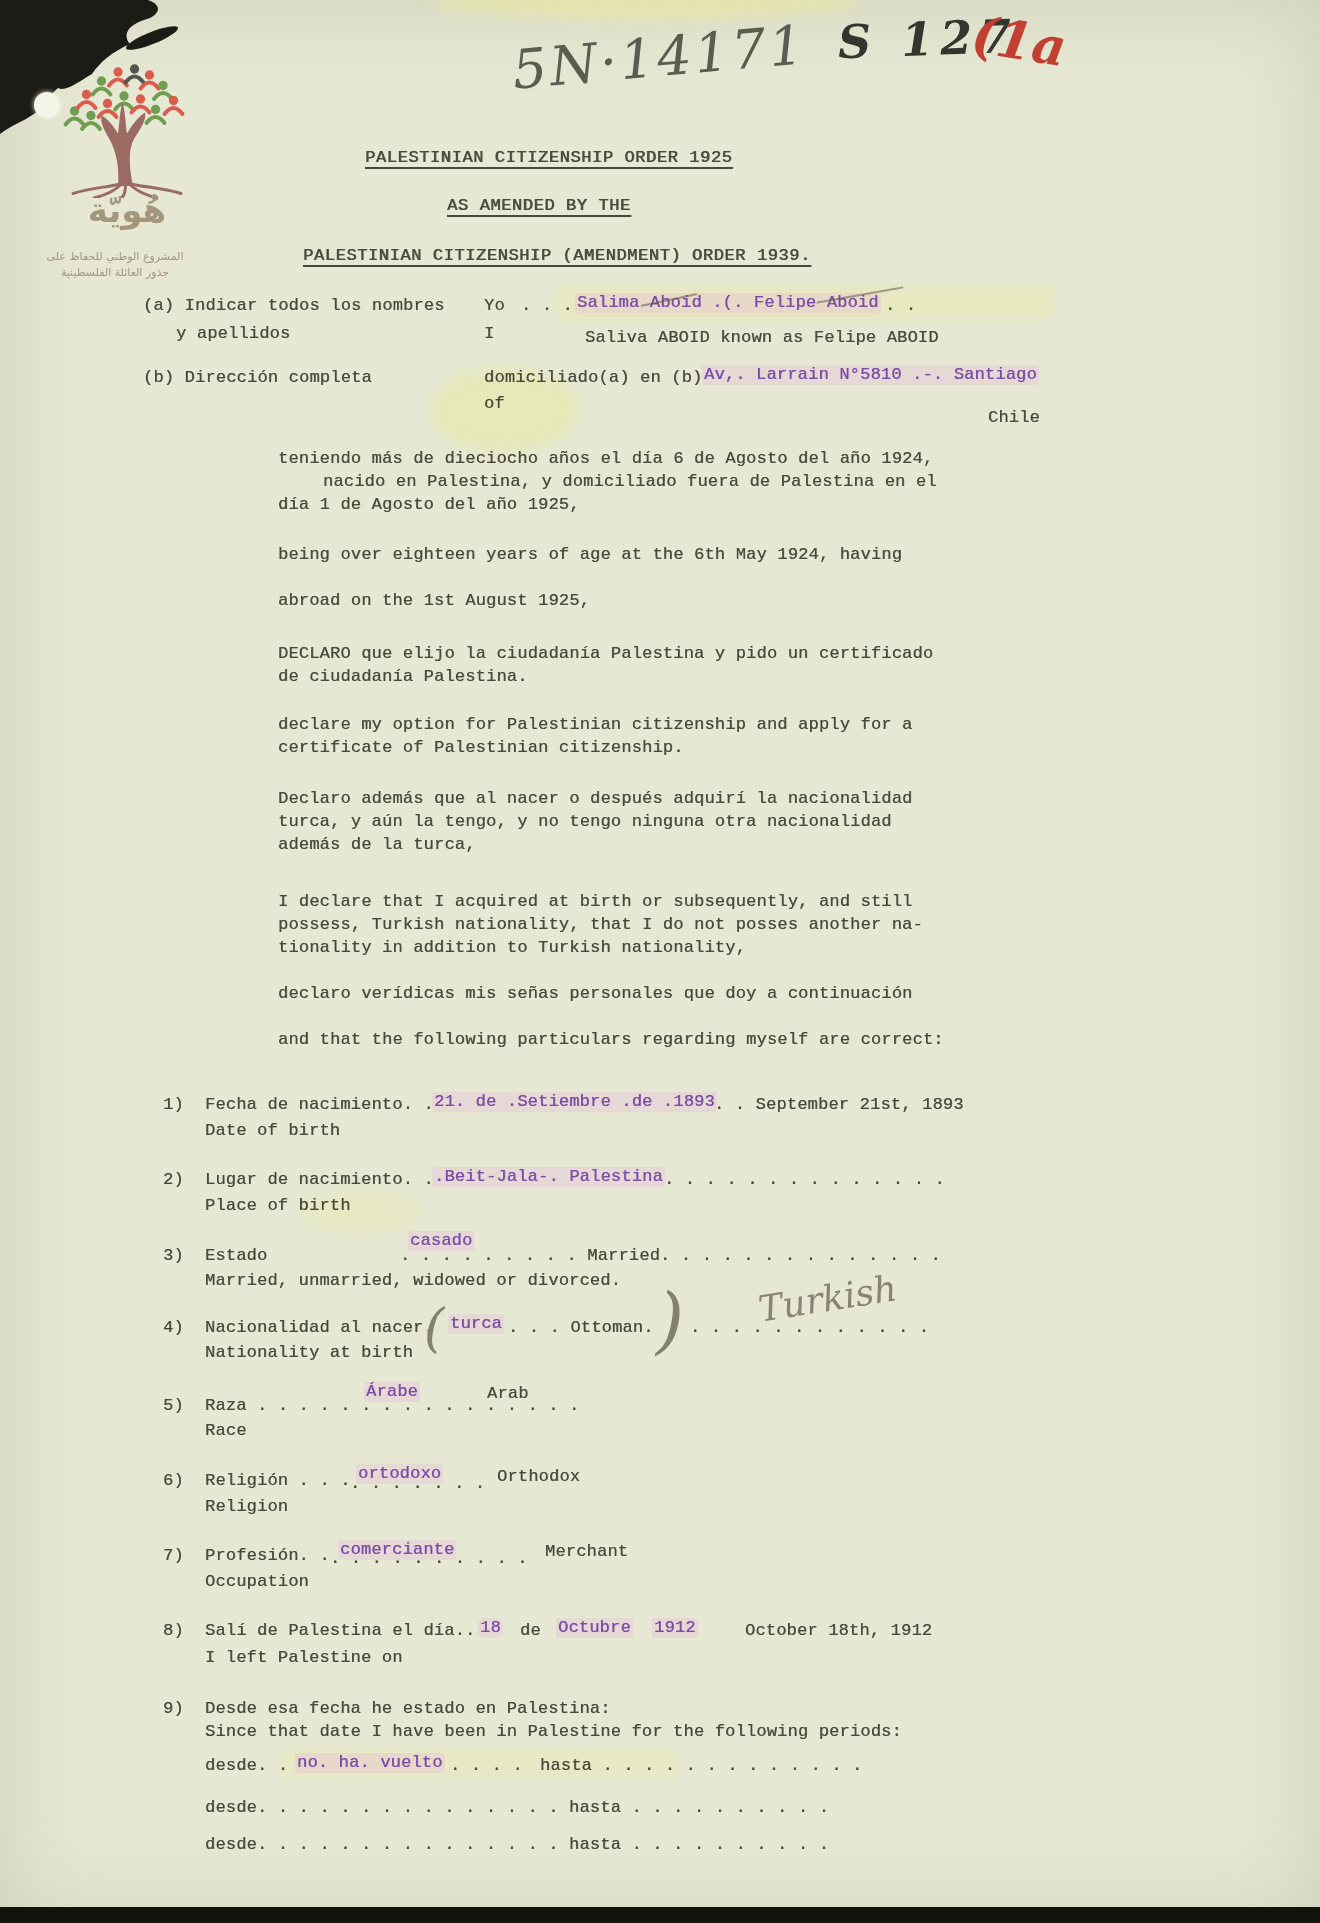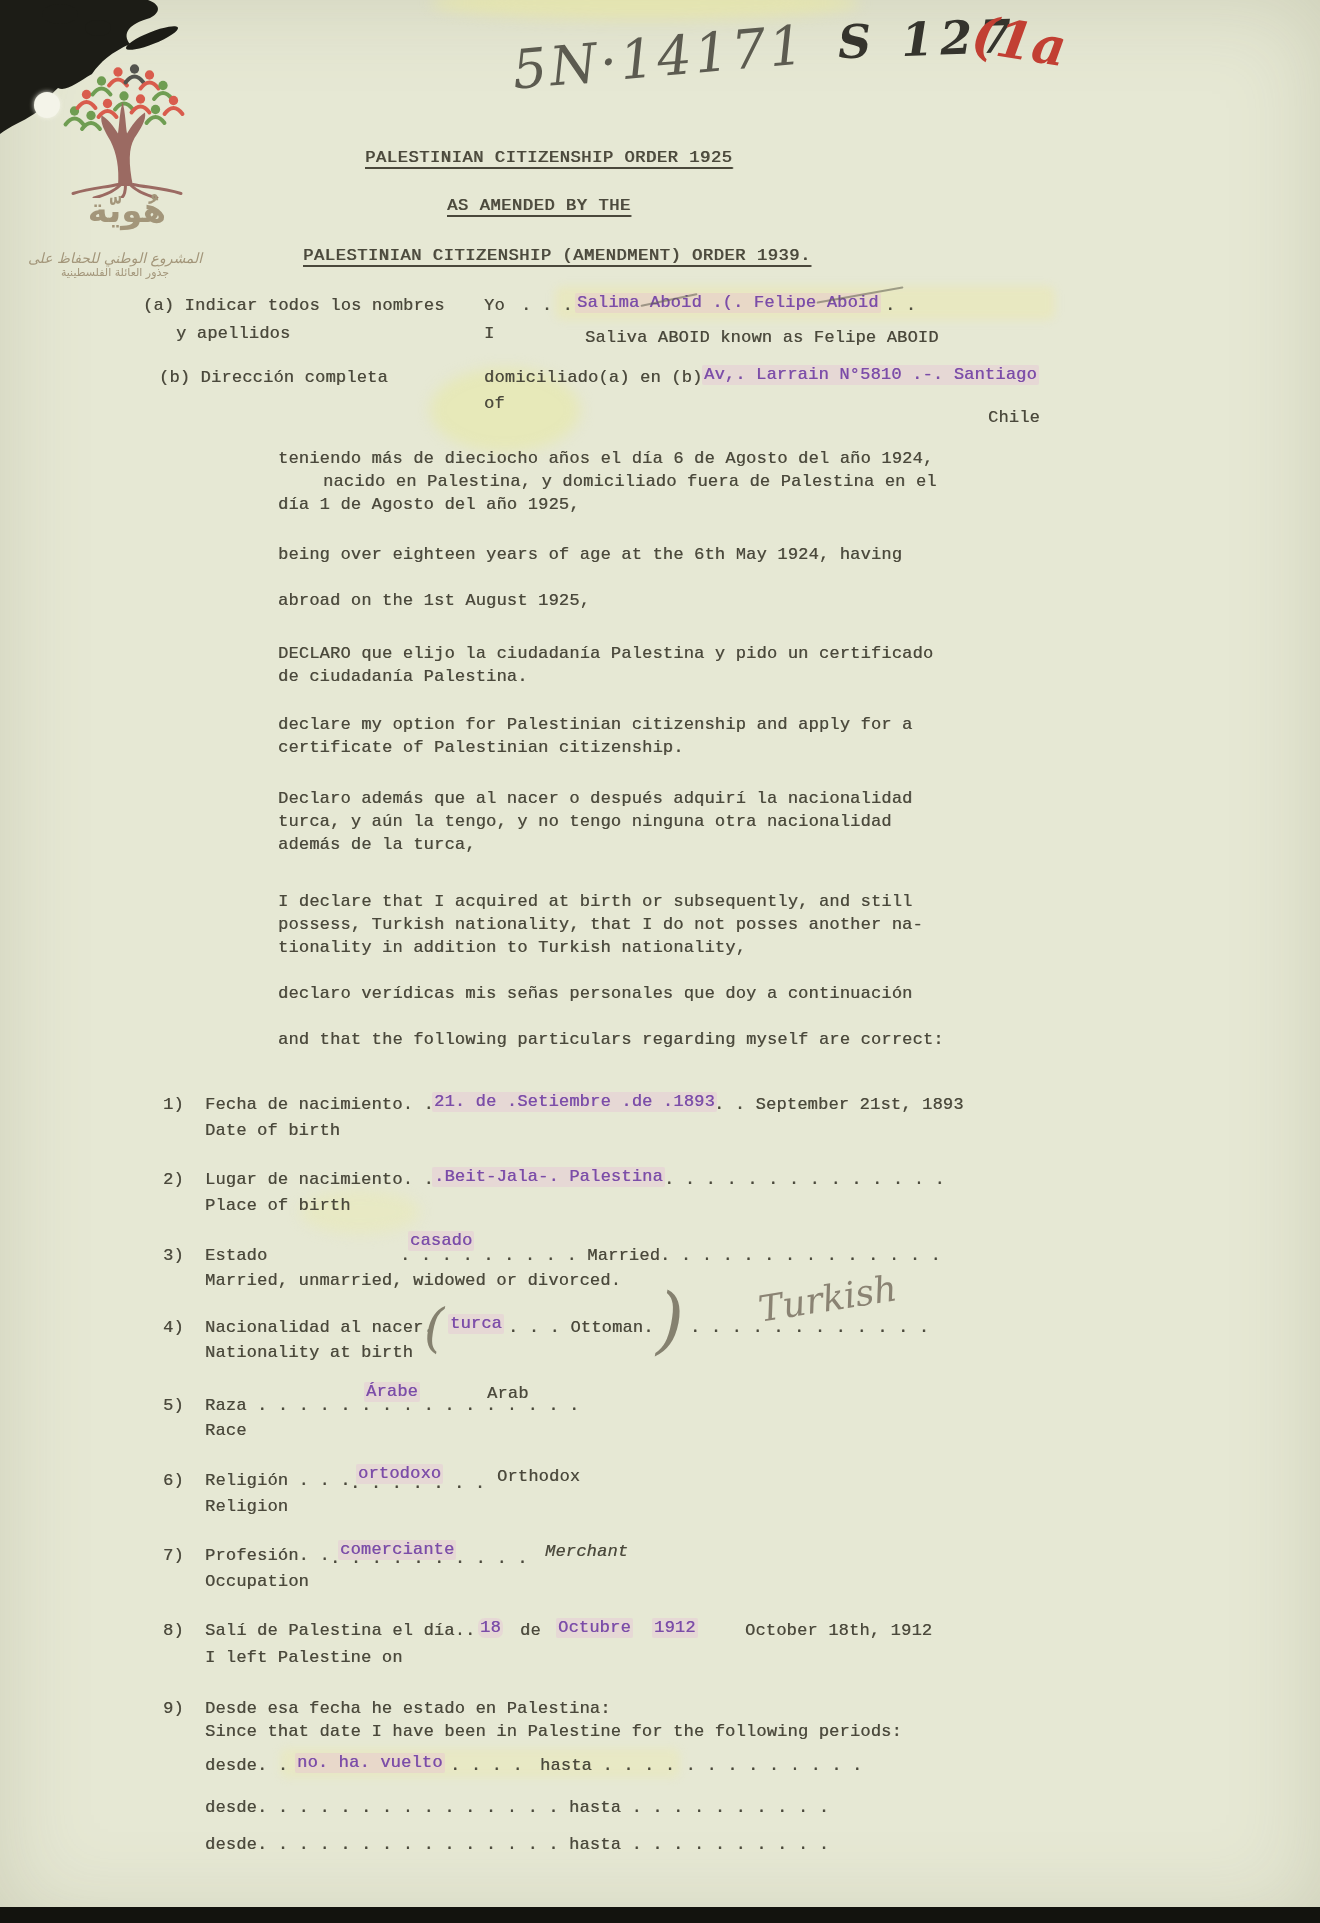--- a/index.html
+++ b/index.html
@@ -106,21 +106,21 @@
       <g stroke="#9b6a62" stroke-width="2">
         <path d="M44 91 C36 93 26 93 14 97"></path>
         <path d="M54 91 C63 93 73 93 86 97"></path>
         <path d="M46 91 C42 95 36 98 28 100"></path>
         <path d="M52 91 C56 95 62 98 70 100"></path>
         <path d="M49 91 C49 95 48 99 46 100"></path>
       </g>
     </g>
   </svg>
   <div class="arabic" style="left:52px;top:190px;width:150px;font-size:34px;font-weight:bold;">هُويّة</div>
-  <div class="arabic" style="left:20px;top:250px;width:190px;font-size:14px;font-style:italic;">المشروع الوطني للحفاظ على</div>
+  <div class="arabic" style="left:20px;top:250px;width:190px;font-size:11px;">المشروع الوطني للحفاظ على</div>
   <div class="arabic" style="left:20px;top:266px;width:190px;font-size:11px;">جذور العائلة الفلسطينية</div>
 
   <div class="pencil" style="left:512px;top:26px;font-size:54px;transform:rotate(-5deg);letter-spacing:3px;color:#5c5b50;">5N·14171</div>
   <div class="pencil" style="left:838px;top:12px;font-size:46px;font-weight:bold;letter-spacing:7px;color:#35342d;transform:rotate(-2deg);">S 127</div>
   <div class="pencil red-pen" style="left:972px;top:10px;font-size:52px;font-weight:bold;transform:rotate(9deg);">(1a</div>
 
   <div class="t title u" style="left:365px;top:148px;">PALESTINIAN CITIZENSHIP ORDER 1925</div>
   <div class="t title u" style="left:447px;top:196px;">AS AMENDED BY THE</div>
   <div class="t title u" style="left:303px;top:246px;">PALESTINIAN CITIZENSHIP (AMENDMENT) ORDER 1939.</div>
 
@@ -128,21 +128,21 @@
   <div class="t" style="left:176px;top:324px;">y apellidos</div>
   <div class="t" style="left:484px;top:296px;">Yo</div>
   <div class="t" style="left:484px;top:324px;">I</div>
   <div class="t" style="left:521px;top:296px;">. . .</div>
   <div class="t purple" style="left:575px;top:293px;">Salima Aboid .(. Felipe Aboid</div>
   <div class="t" style="left:885px;top:296px;">. .</div>
   <div class="t" style="left:585px;top:328px;">Saliva ABOID known as Felipe ABOID</div>
   <div class="strike" style="left:640px;top:299px;width:58px;transform:rotate(-12deg);"></div>
   <div class="strike" style="left:816px;top:294px;width:88px;transform:rotate(-10deg);"></div>
 
-  <div class="t" style="left:159px;top:368px;">(b) Dirección completa</div>
+  <div class="t" style="left:143px;top:368px;">(b) Dirección completa</div>
   <div class="t" style="left:484px;top:368px;">domiciliado(a) en (b)</div>
   <div class="t purple" style="left:702px;top:365px;">Av,. Larrain N°5810 .-. Santiago</div>
   <div class="t" style="left:484px;top:394px;">of</div>
   <div class="t" style="left:988px;top:408px;">Chile</div>
 
   <div class="t" style="left:278px;top:449px;">teniendo más de dieciocho años el día 6 de Agosto del año 1924,</div>
   <div class="t" style="left:278px;top:472px;margin-left:45px;">nacido en Palestina, y domiciliado fuera de Palestina en el</div>
   <div class="t" style="left:278px;top:495px;">día 1 de Agosto del año 1925,</div>
   <div class="t" style="left:278px;top:545px;">being over eighteen years of age at the 6th May 1924, having</div>
   <div class="t" style="left:278px;top:591px;">abroad on the 1st August 1925,</div>
@@ -197,21 +197,21 @@
   <div class="t" style="left:205px;top:1471px;">Religión . . .</div>
   <div class="t" style="left:350px;top:1474px;">. . . . . . .</div>
   <div class="t purple" style="left:356px;top:1464px;">ortodoxo</div>
   <div class="t" style="left:497px;top:1467px;">Orthodox</div>
   <div class="t" style="left:205px;top:1497px;">Religion</div>
 
   <div class="t" style="left:163px;top:1546px;">7)</div>
   <div class="t" style="left:205px;top:1546px;">Profesión. .</div>
   <div class="t" style="left:330px;top:1549px;">. . . . . . . . . .</div>
   <div class="t purple" style="left:338px;top:1540px;">comerciante</div>
-  <div class="t" style="left:545px;top:1542px;font-style:italic;">Merchant</div>
+  <div class="t" style="left:545px;top:1542px;">Merchant</div>
   <div class="t" style="left:205px;top:1572px;">Occupation</div>
 
   <div class="t" style="left:163px;top:1621px;">8)</div>
   <div class="t" style="left:205px;top:1621px;">Salí de Palestina el día..</div>
   <div class="t purple" style="left:478px;top:1618px;border-radius:7px;">18</div>
   <div class="t" style="left:520px;top:1621px;">de</div>
   <div class="t purple" style="left:556px;top:1618px;">Octubre</div>
   <div class="t purple" style="left:652px;top:1618px;">1912</div>
   <div class="t" style="left:745px;top:1621px;">October 18th, 1912</div>
   <div class="t" style="left:205px;top:1648px;">I left Palestine on</div>

